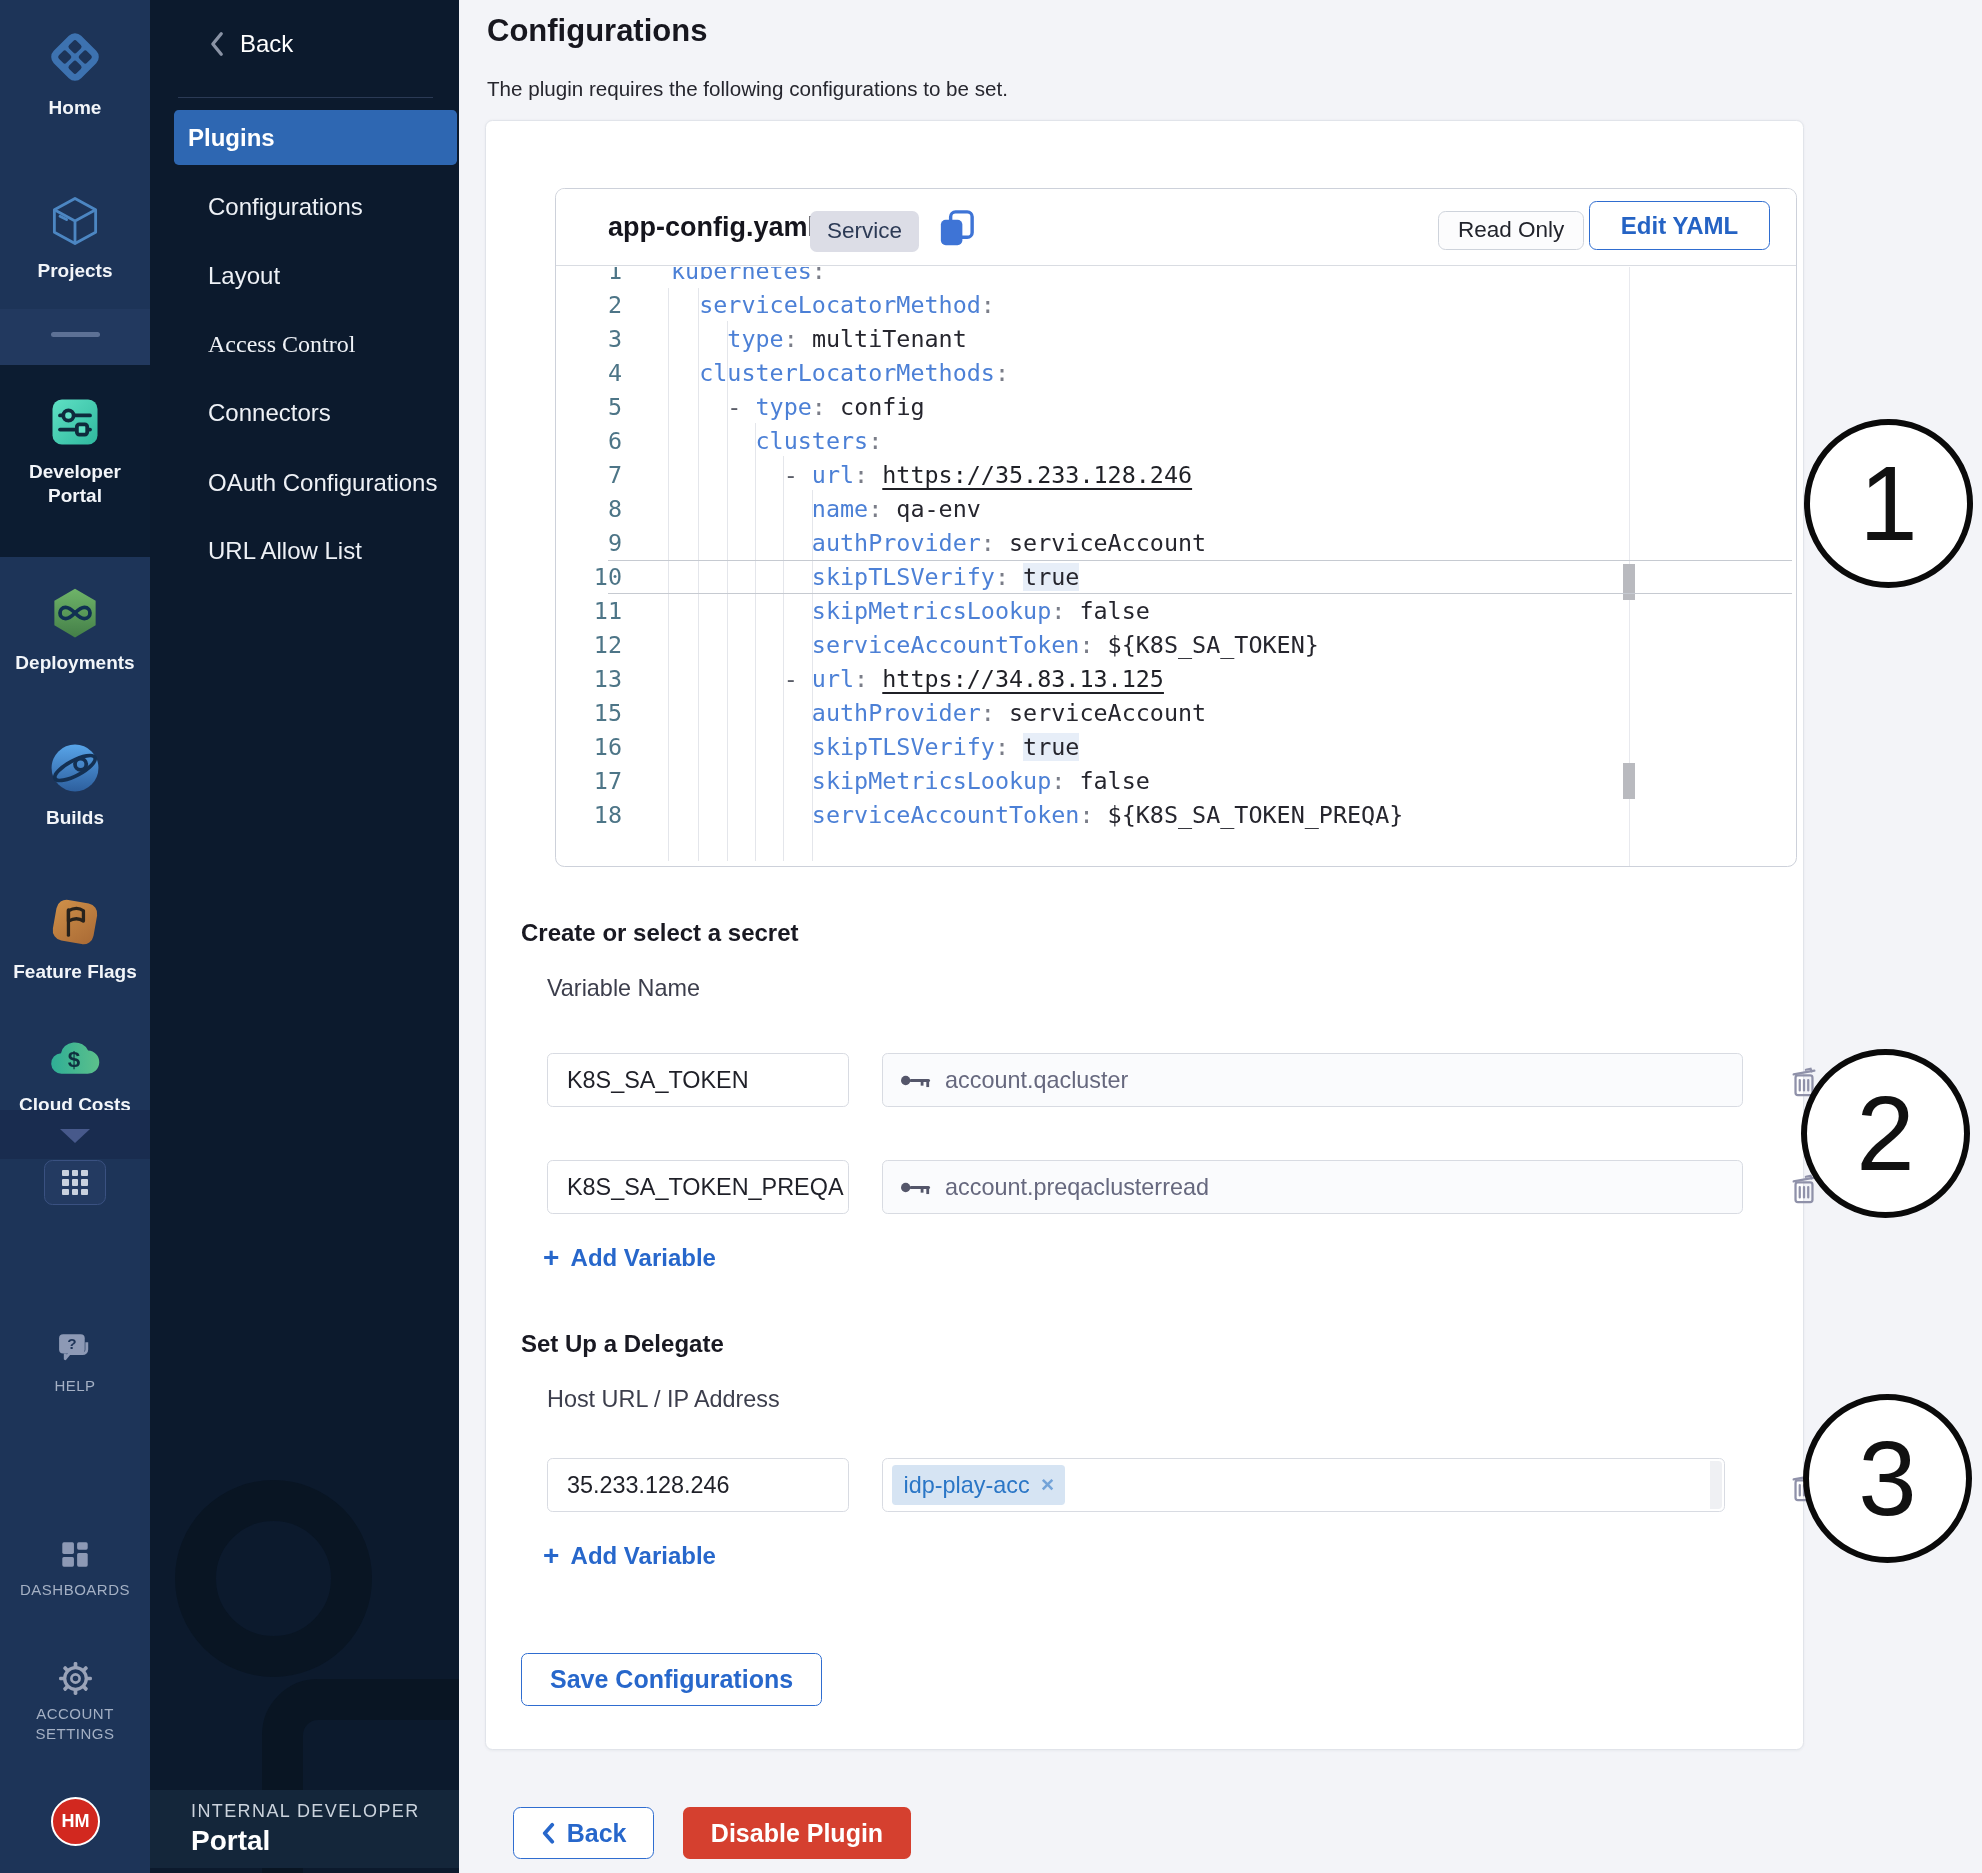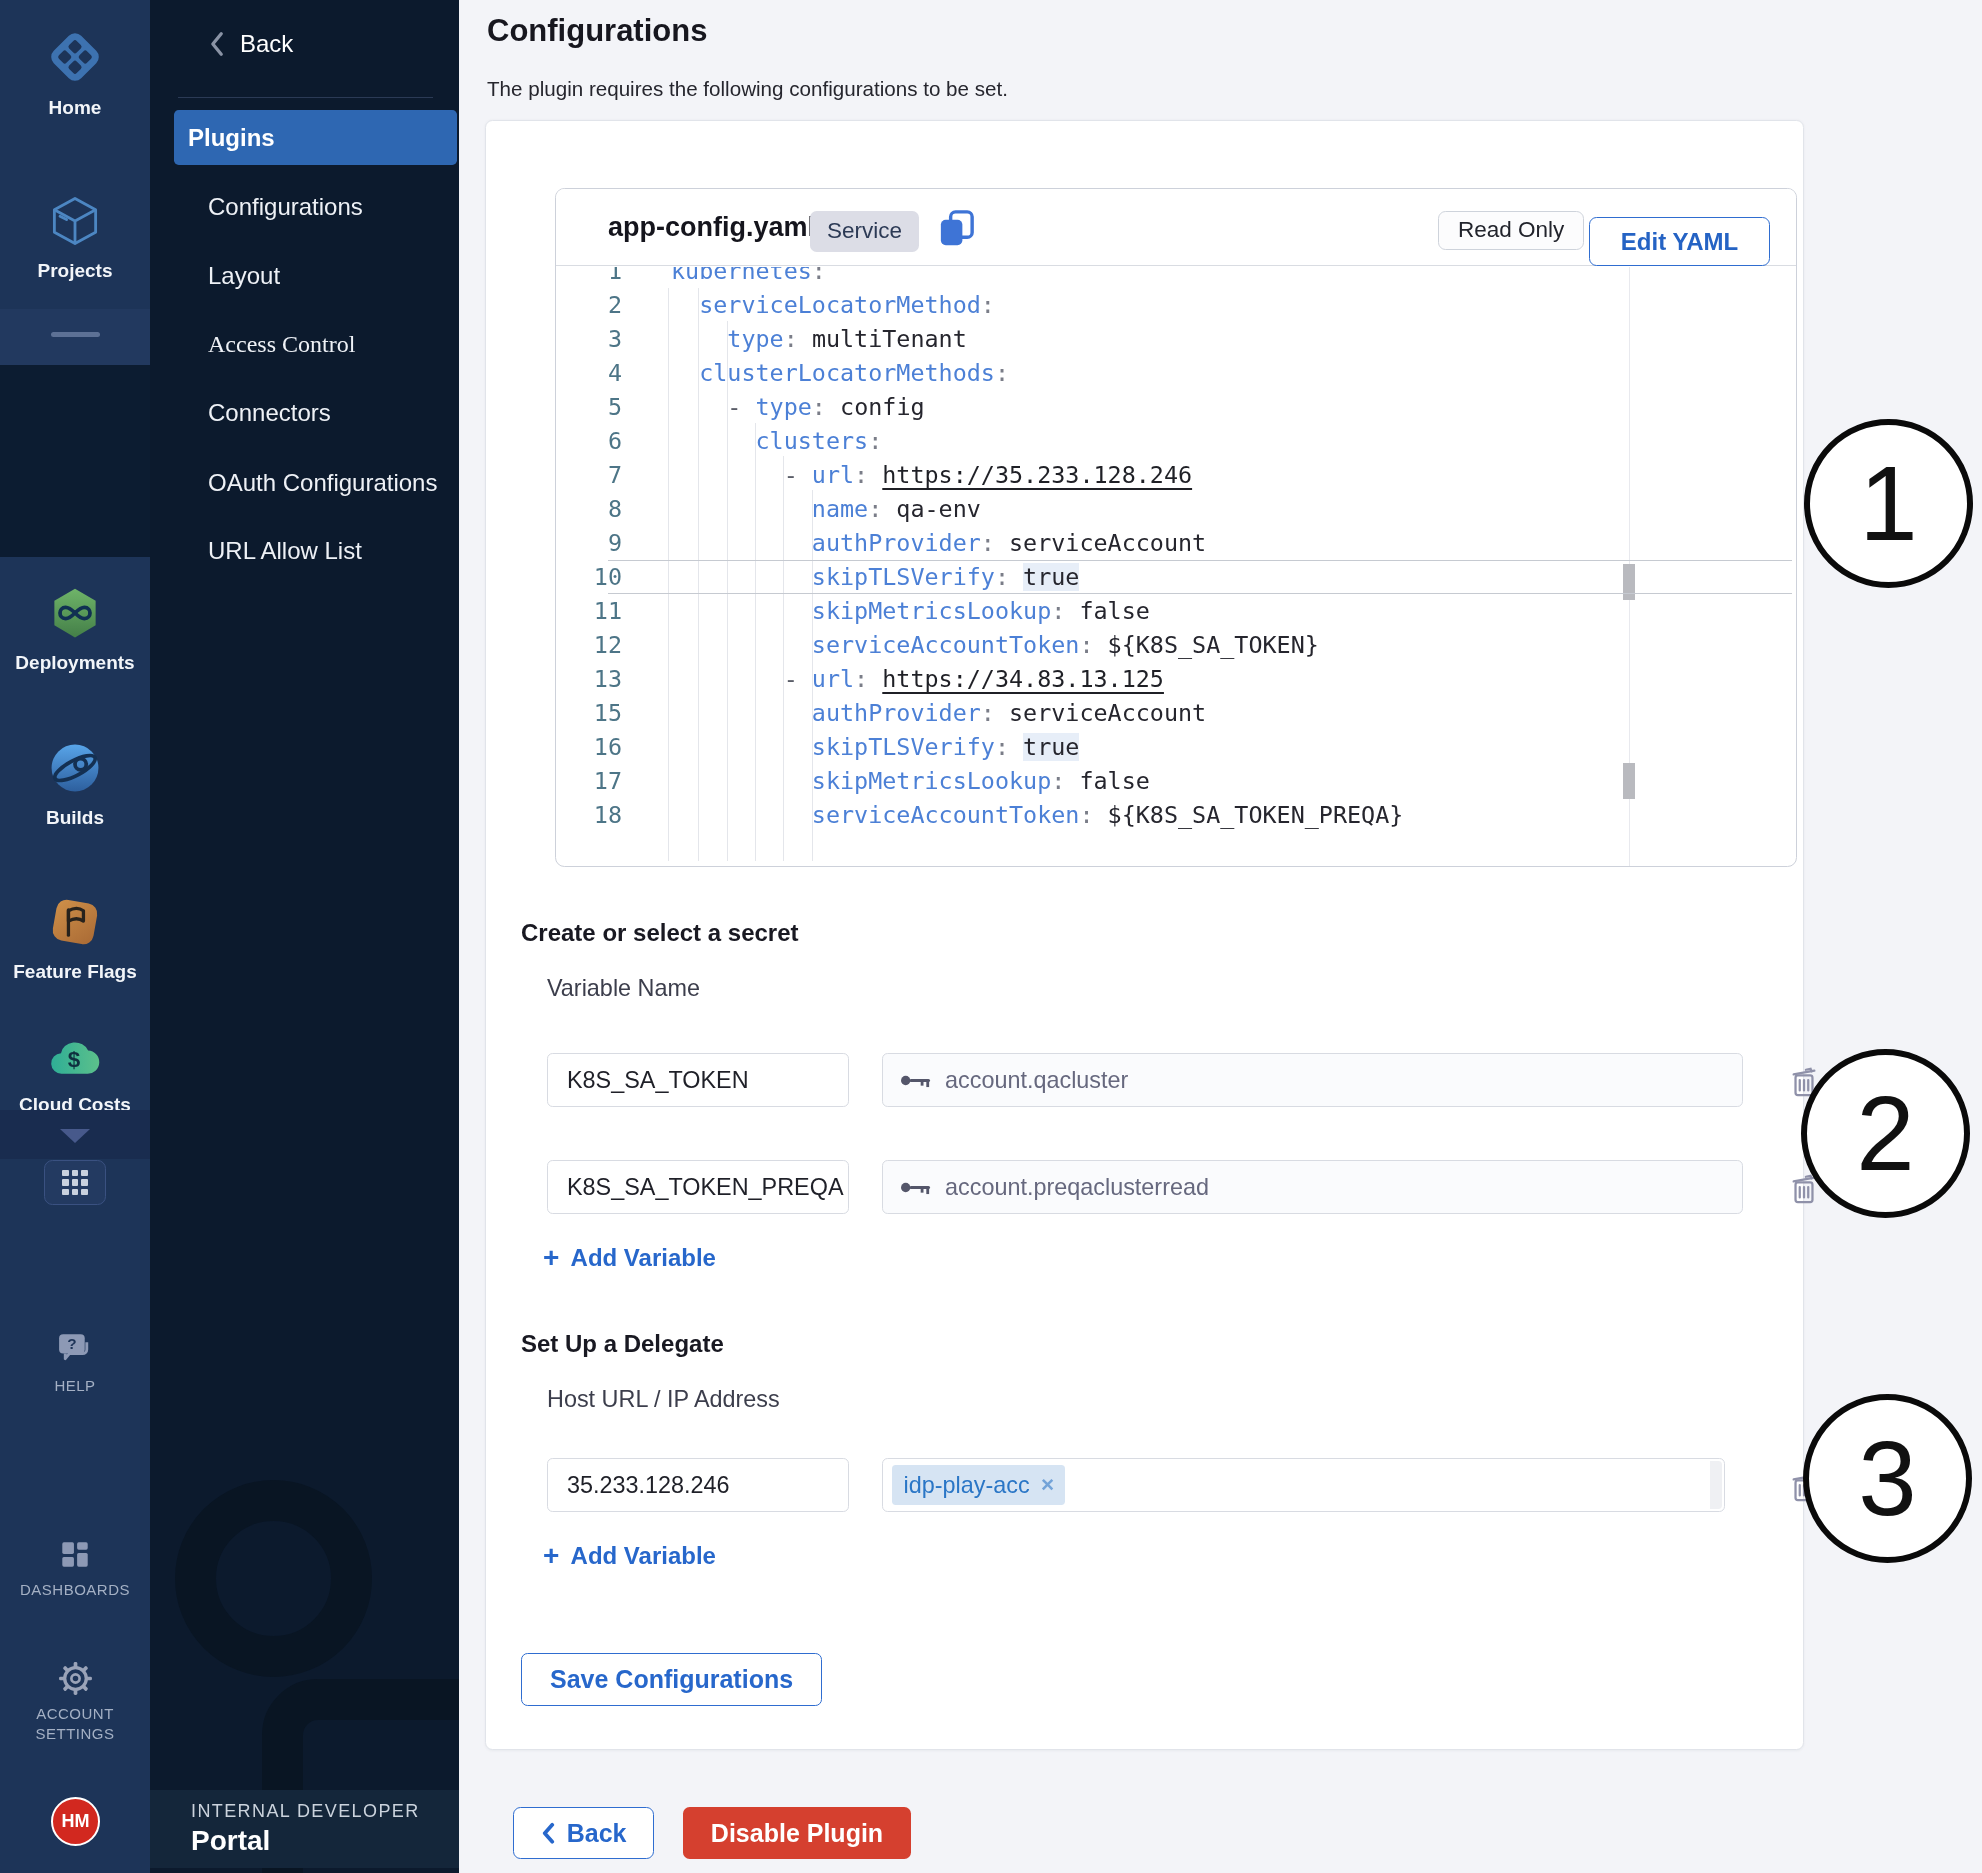--- a/index.html
+++ b/index.html
@@ -42,21 +42,21 @@
   .page-subtitle { position:absolute; left:28px; top:77px; font-size:20.6px; color:#26262e; }
   .card { position:absolute; left:26px; top:120px; width:1319px; height:1630px; background:#ffffff; border:0.9px solid #e1e4ea; border-radius:7.5px; box-shadow:0 0.9px 2.8px rgba(20,30,60,.05); }
 
   
   .yaml-box { position:absolute; left:69px; top:67px; width:1242px; height:679px; border:0.9px solid #cdd1da; border-radius:9.4px; background:#fff; overflow:hidden; }
   .yaml-header { position:absolute; left:0; top:0; right:0; height:77px; border-bottom:0.9px solid #d9dce2; background:#fff; z-index:3; }
   .yaml-filename { position:absolute; left:52px; top:22.5px; font-size:27px; font-weight:bold; color:#15151d; }
   .yaml-badge { position:absolute; left:254px; top:21.5px; height:41px; padding:0 17px; background:#dcdde6; border-radius:6.6px; color:#2c3a55; font-size:22.5px; display:flex; align-items:center; }
   .copy-ic { position:absolute; left:379px; top:19px; }
   .readonly-pill { position:absolute; left:882px; top:21.5px; height:39px; padding:0 19px; background:#fcfcfd; border:0.9px solid #ced3db; border-radius:7.5px; color:#22242c; font-size:22.5px; display:flex; align-items:center; }
-  .edit-yaml-btn { position:absolute; left:1033px; top:28px; width:181px; height:49px; background:#fff; border:1.9px solid #2f6dd0; border-radius:7.5px; color:#2563c4; font-size:24px; font-weight:bold; display:flex; align-items:center; justify-content:center; cursor:pointer; }
+  .edit-yaml-btn { position:absolute; left:1033px; top:12px; width:181px; height:49px; background:#fff; border:1.9px solid #2f6dd0; border-radius:7.5px; color:#2563c4; font-size:24px; font-weight:bold; display:flex; align-items:center; justify-content:center; cursor:pointer; }
 
   .code-area { position:absolute; left:0; top:78px; right:0; bottom:0; overflow:hidden; font-family:"DejaVu Sans Mono", monospace; font-size:23.4px; }
   .code-rows { margin-top:-13px; position:relative; z-index:2; }
   .code-row { height:34px; line-height:34px; display:flex; white-space:pre; position:relative; }
   .ln { width:66px; text-align:right; color:#4d7587; flex:0 0 66px; }
   .code-text { margin-left:49px; color:#26262e; }
   .tok-key { color:#4c80d6; }
   .tok-punc { color:#7a7d88; }
   .tok-dash { color:#5a5d68; }
   .tok-url { color:#1f2026; text-decoration:underline; text-decoration-thickness:1.9px; text-underline-offset:4.7px; }
@@ -114,20 +114,36 @@
       <path d="M16 27 l7 3.5" stroke="#4c86c2" stroke-width="3" stroke-linecap="round"></path>
     </svg>
     <span class="ls-label">Projects</span>
   </div>
 
   <div class="ls-strip">
       <div class="ls-dash"></div>
     </div>
 
   <div class="ls-module"></div>
+  <div class="ls-item" style="top:392px;">
+    <svg class="ic" width="60" height="60" viewBox="0 0 64 64">
+      <defs>
+          <linearGradient id="gTeal" x1="0" y1="0" x2="1" y2="1">
+        <stop offset="0" stop-color="#5fe0c4"></stop>
+            <stop offset="1" stop-color="#2fb89e"></stop>
+          </linearGradient>
+        </defs>
+      <rect x="8" y="8" width="48" height="48" rx="10" fill="url(#gTeal)"></rect>
+      <path d="M16 25 H48" stroke="#0e2a3d" stroke-width="4" stroke-linecap="round"></path>
+      <circle cx="25" cy="25" r="5.5" fill="#5fe0c4" stroke="#0e2a3d" stroke-width="4"></circle>
+      <path d="M16 40 H48" stroke="#0e2a3d" stroke-width="4" stroke-linecap="round"></path>
+      <rect x="34" y="34.5" width="11" height="11" rx="2.5" fill="#5fe0c4" stroke="#0e2a3d" stroke-width="4"></rect>
+    </svg>
+    <span class="ls-label" style="padding:0 13px;">Developer Portal</span>
+  </div>
 
   <div class="ls-item" style="top:583px;">
     <svg class="ic" width="60" height="60" viewBox="0 0 64 64">
       <defs>
           <linearGradient id="gGreen" x1="0" y1="0" x2="0" y2="1">
         <stop offset="0" stop-color="#6fb469"></stop>
             <stop offset="1" stop-color="#447f48"></stop>
           </linearGradient>
         </defs>
       <polygon points="32,6 54,19 54,45 32,58 10,45 10,19" fill="url(#gGreen)"></polygon>

